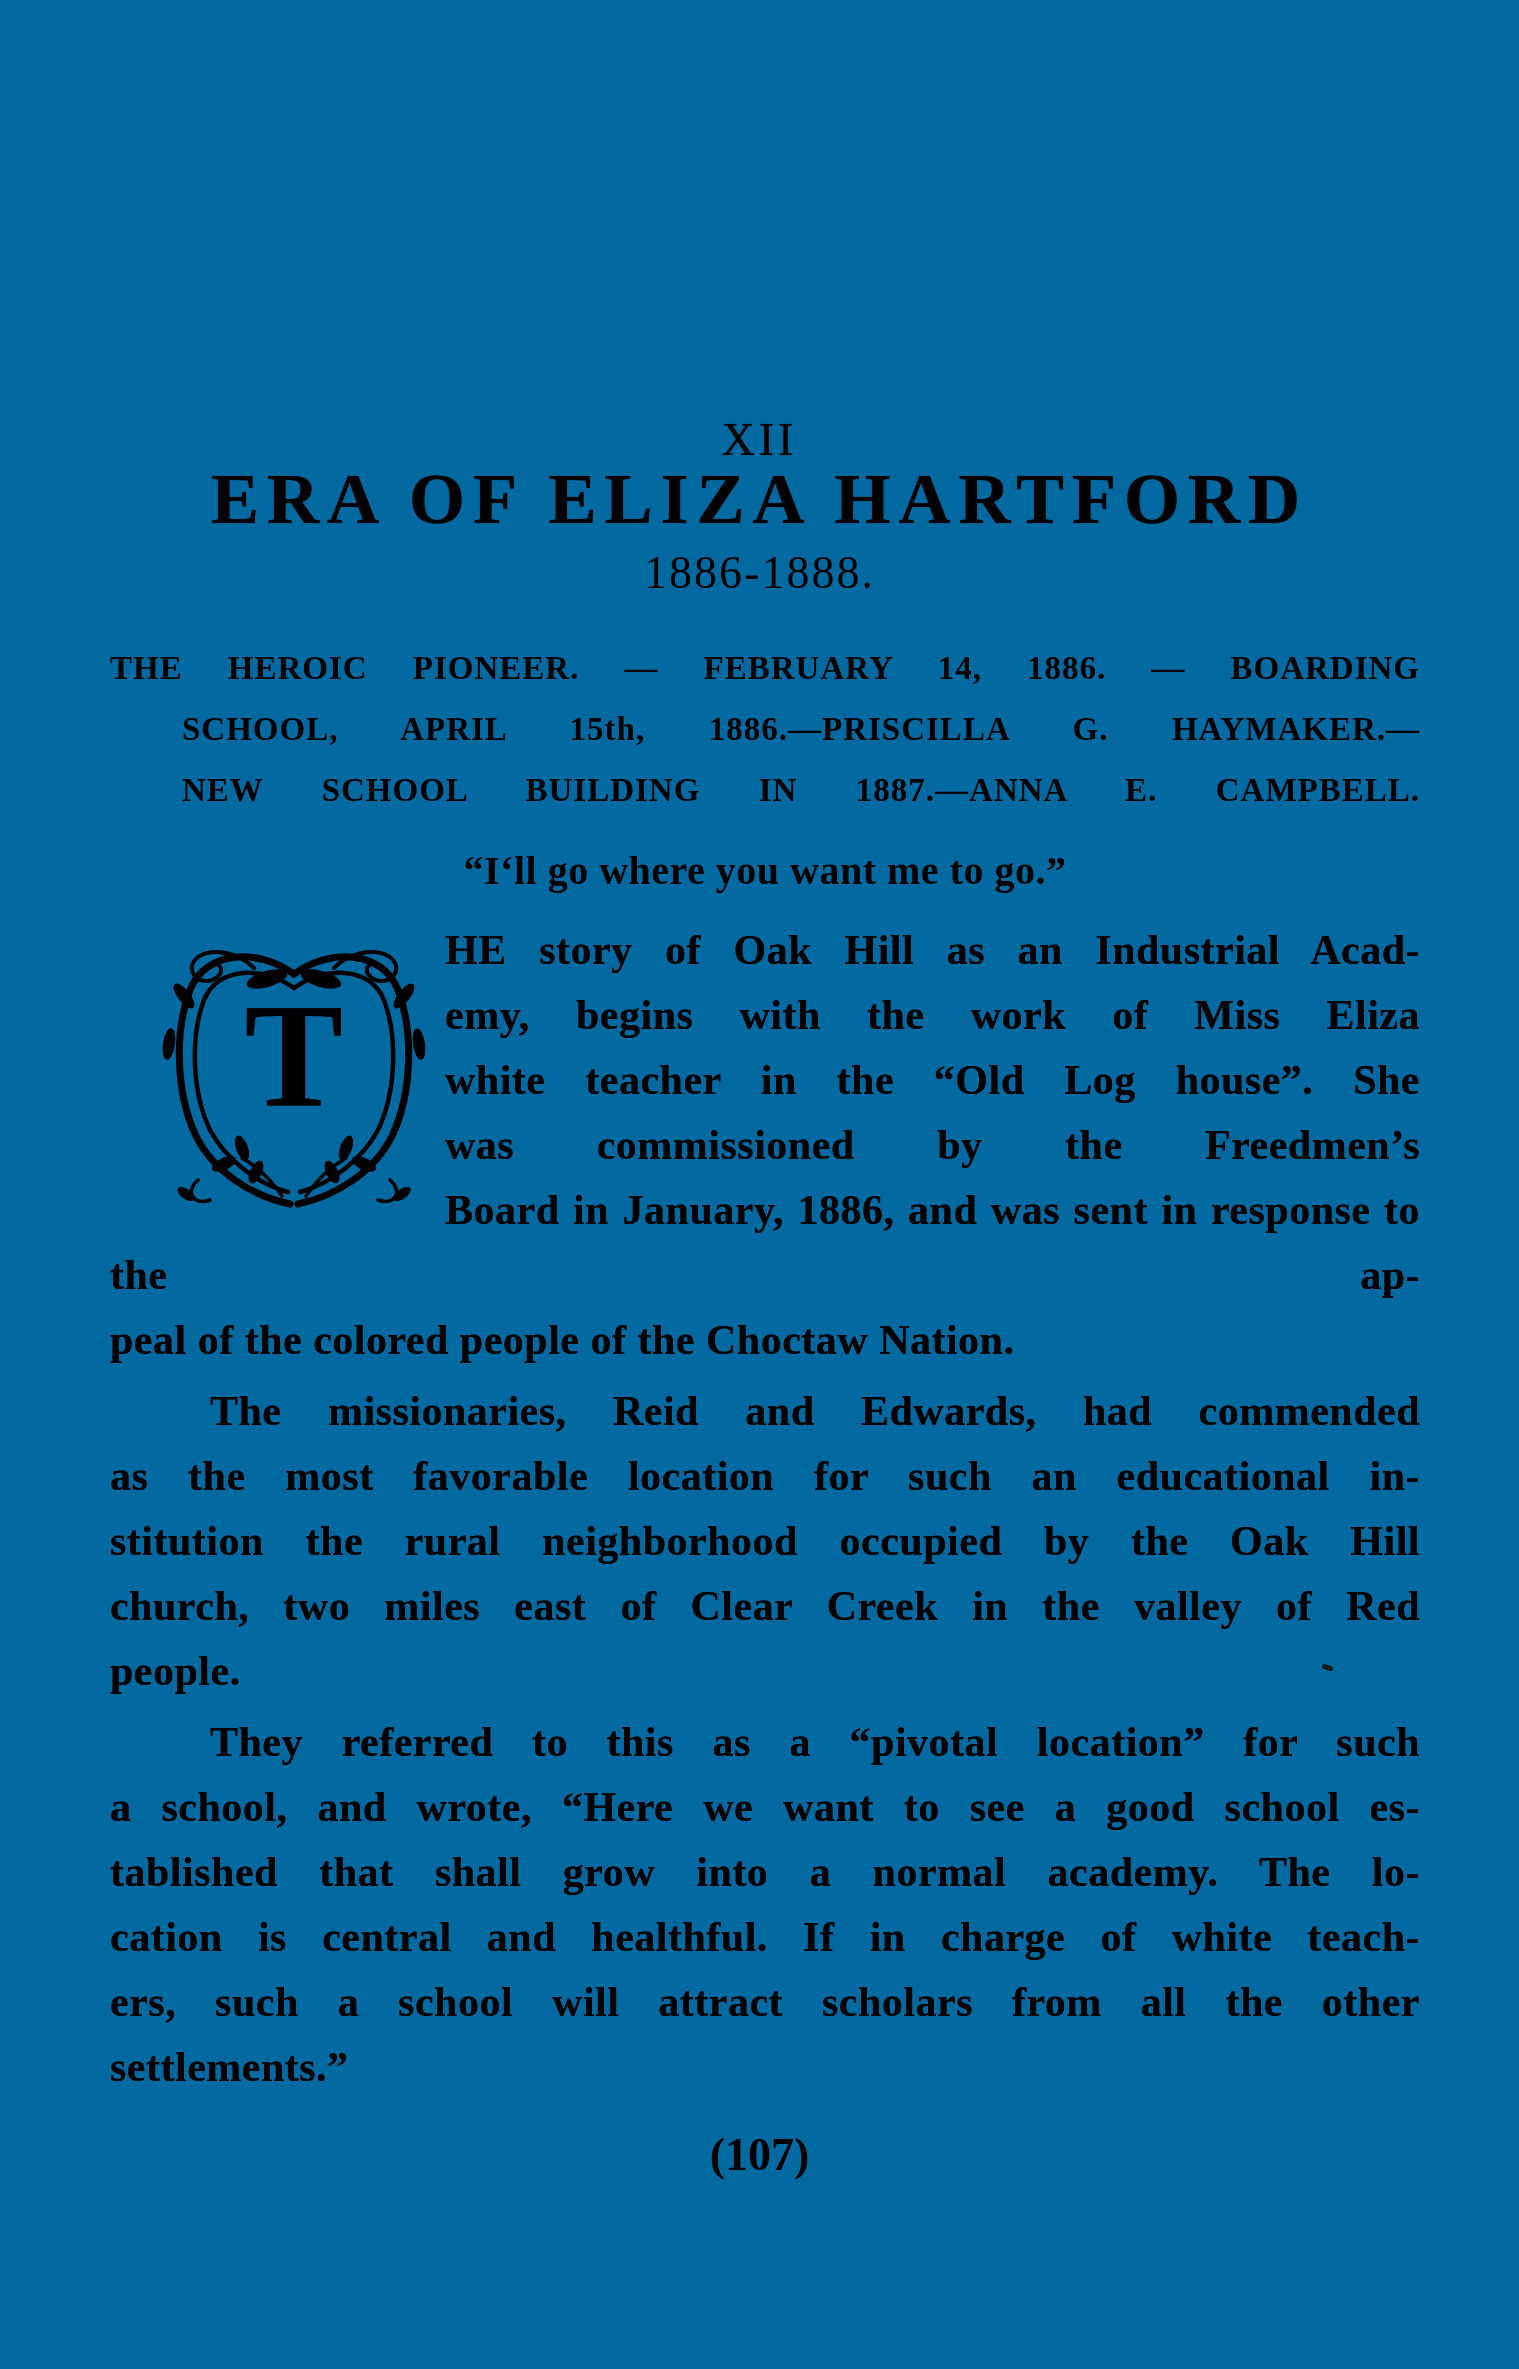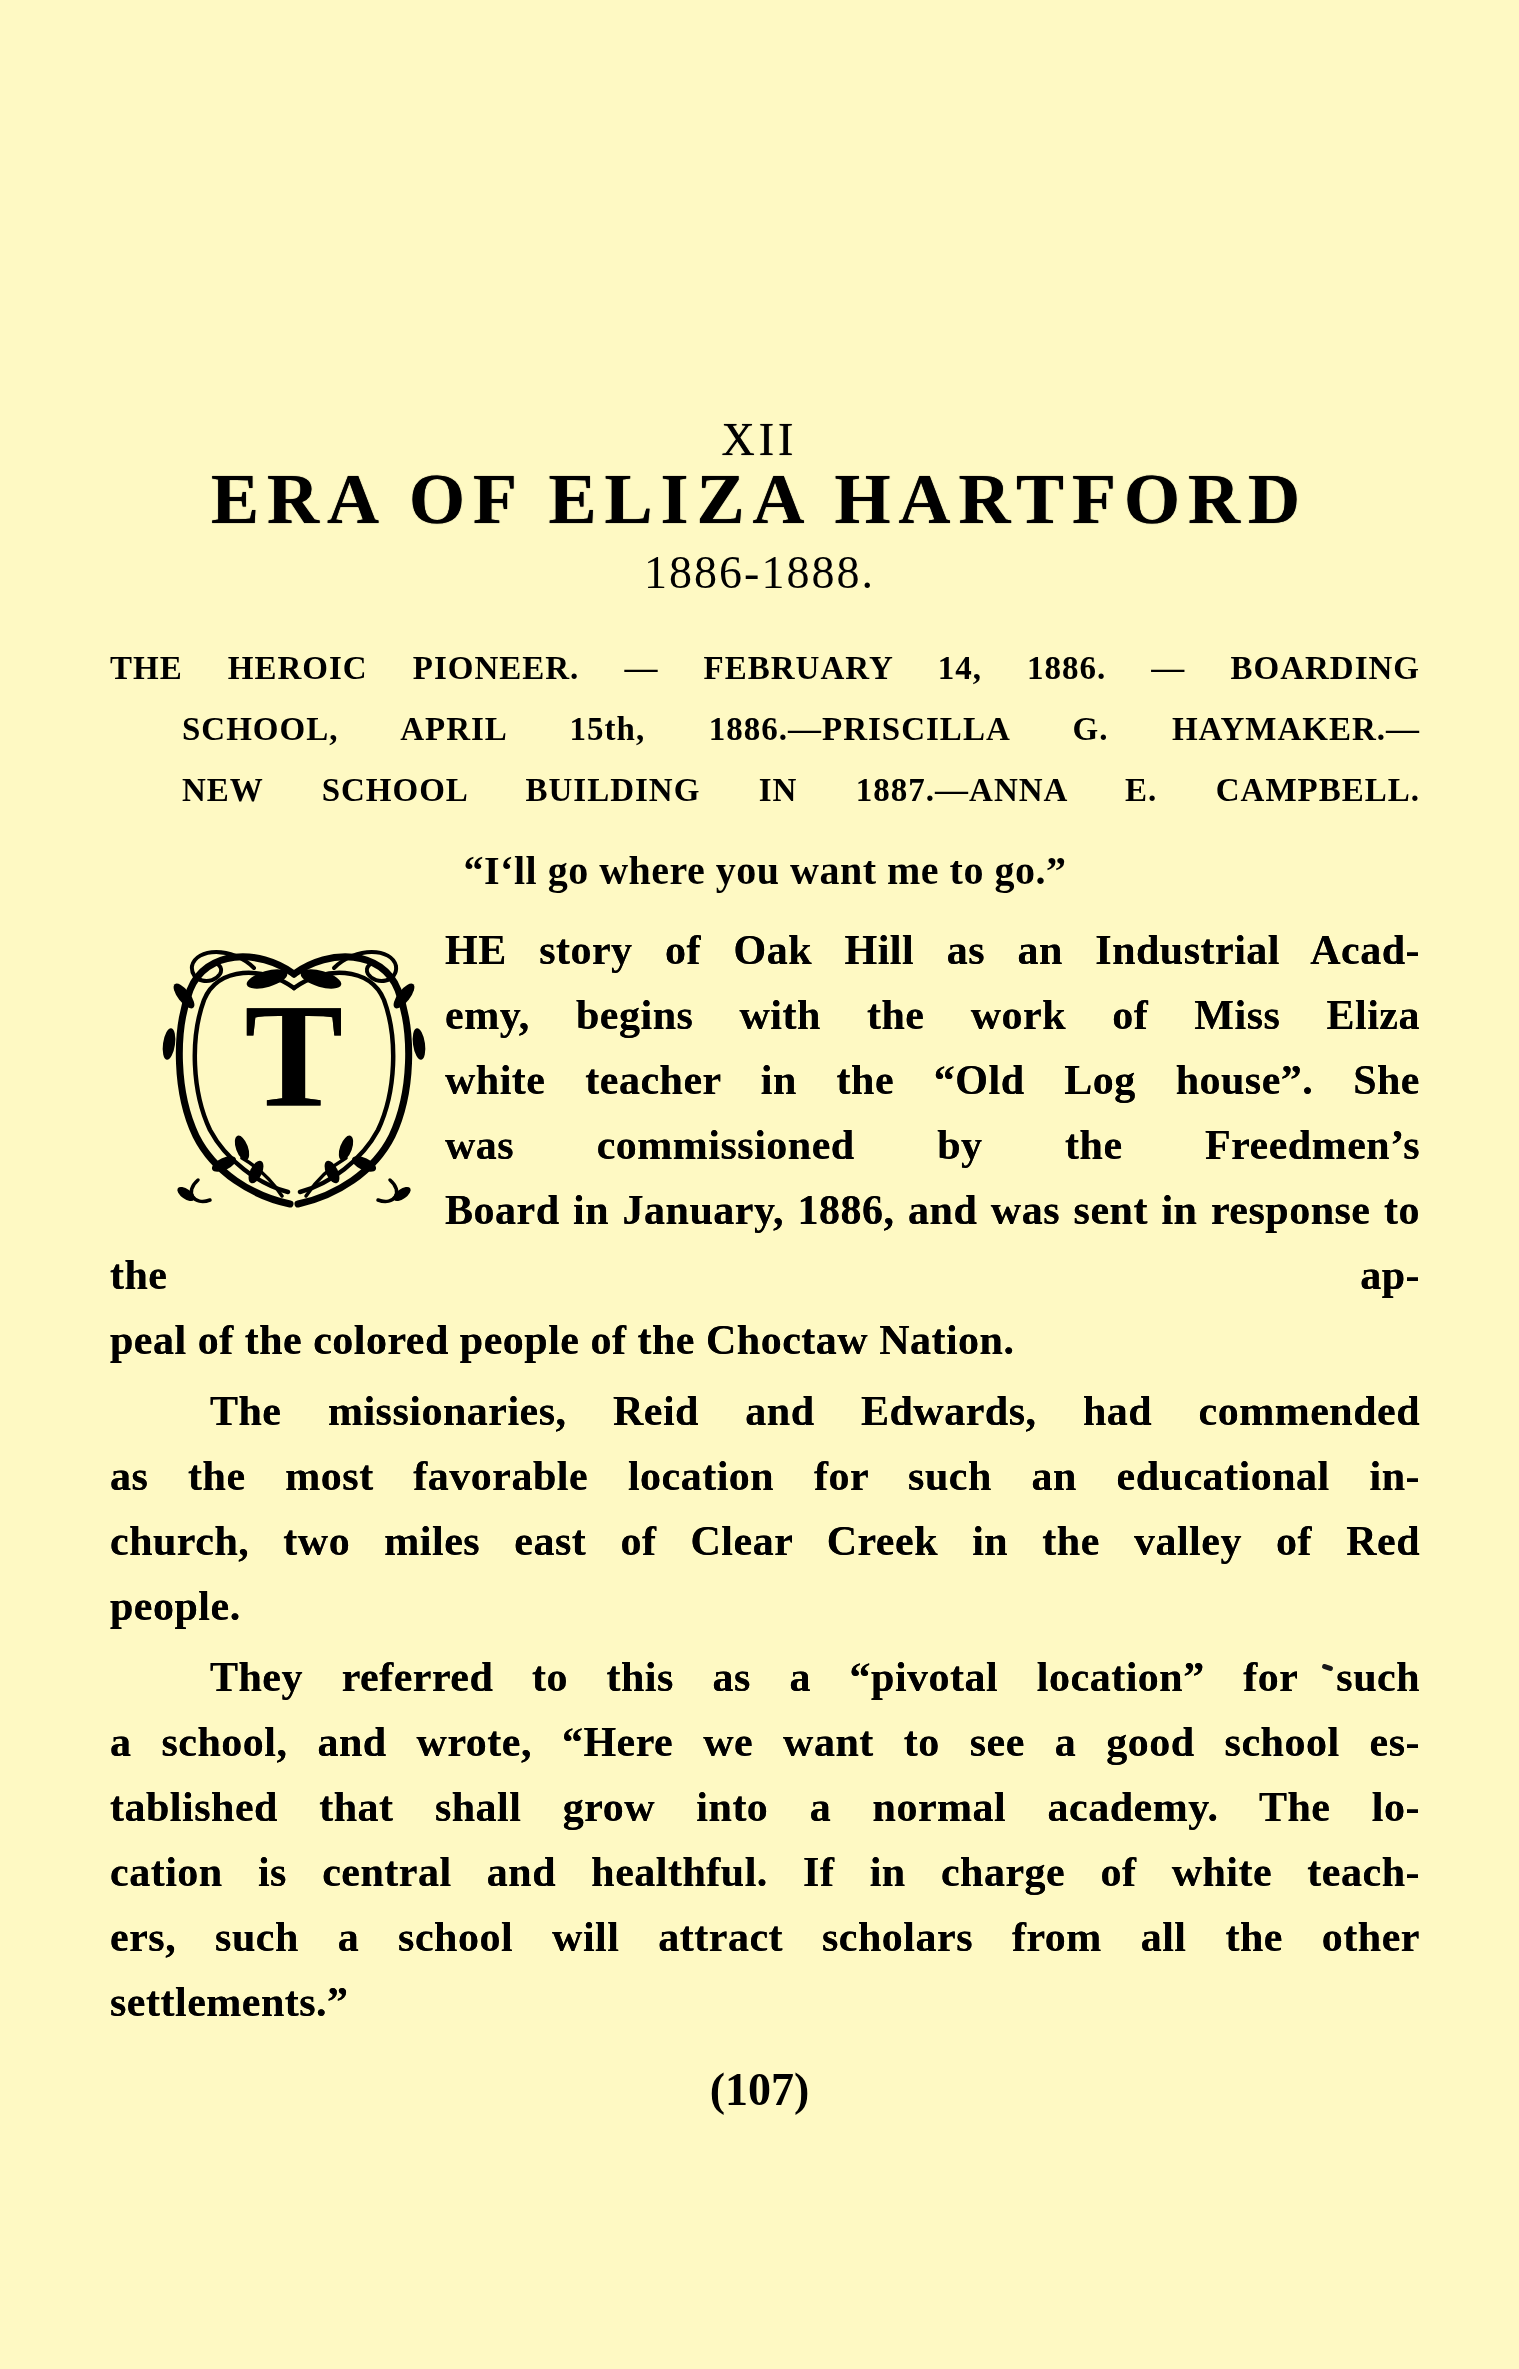--- a/index.html
+++ b/index.html
@@ -1,20 +1,20 @@
 <!DOCTYPE html>
 <html><head>
 <meta charset="utf-8">
 <style>
   html,body{margin:0;padding:0;background:#e8e8e6;}
   .page{
     position:relative;
     width:1519px;height:2369px;
     margin:0 auto;
-    background:#fef9c3;
+    background:#0369a1;
     color:#000;
     font-family:"Liberation Serif","DejaVu Serif",serif;
     overflow:hidden;
     box-sizing:border-box;
     padding-top:417px;
   }
   .centered{text-align:center;}
   .chapter-number{
     font-size:46px;line-height:1;letter-spacing:4px;
     text-shadow:0 0 0.8px #000;
@@ -134,20 +134,21 @@
       <div class="line">emy, begins with the work of Miss Eliza</div>
       <div class="line">white teacher in the “Old Log house”. She</div>
       <div class="line">was commissioned by the Freedmen’s</div>
       <div class="line">Board in January, 1886, and was sent in response to the ap-</div>
       <div class="line endpara">peal of the colored people of the Choctaw Nation.</div>
     </div>
 
     <div class="para para2">
       <div class="line indent">The missionaries, Reid and Edwards, had commended</div>
       <div class="line">as the most favorable location for such an educational in-</div>
+      <div class="line">stitution the rural neighborhood occupied by the Oak Hill</div>
       <div class="line">church, two miles east of Clear Creek in the valley of Red</div>
       <div class="line endpara">people.</div>
     </div>
 
     <div class="para para3">
       <div class="line indent">They referred to this as a “pivotal location” for such</div>
       <div class="line">a school, and wrote, “Here we want to see a good school es-</div>
       <div class="line">tablished that shall grow into a normal academy.  The lo-</div>
       <div class="line">cation is central and healthful.  If in charge of white teach-</div>
       <div class="line">ers, such a school will attract scholars from all the other</div>

